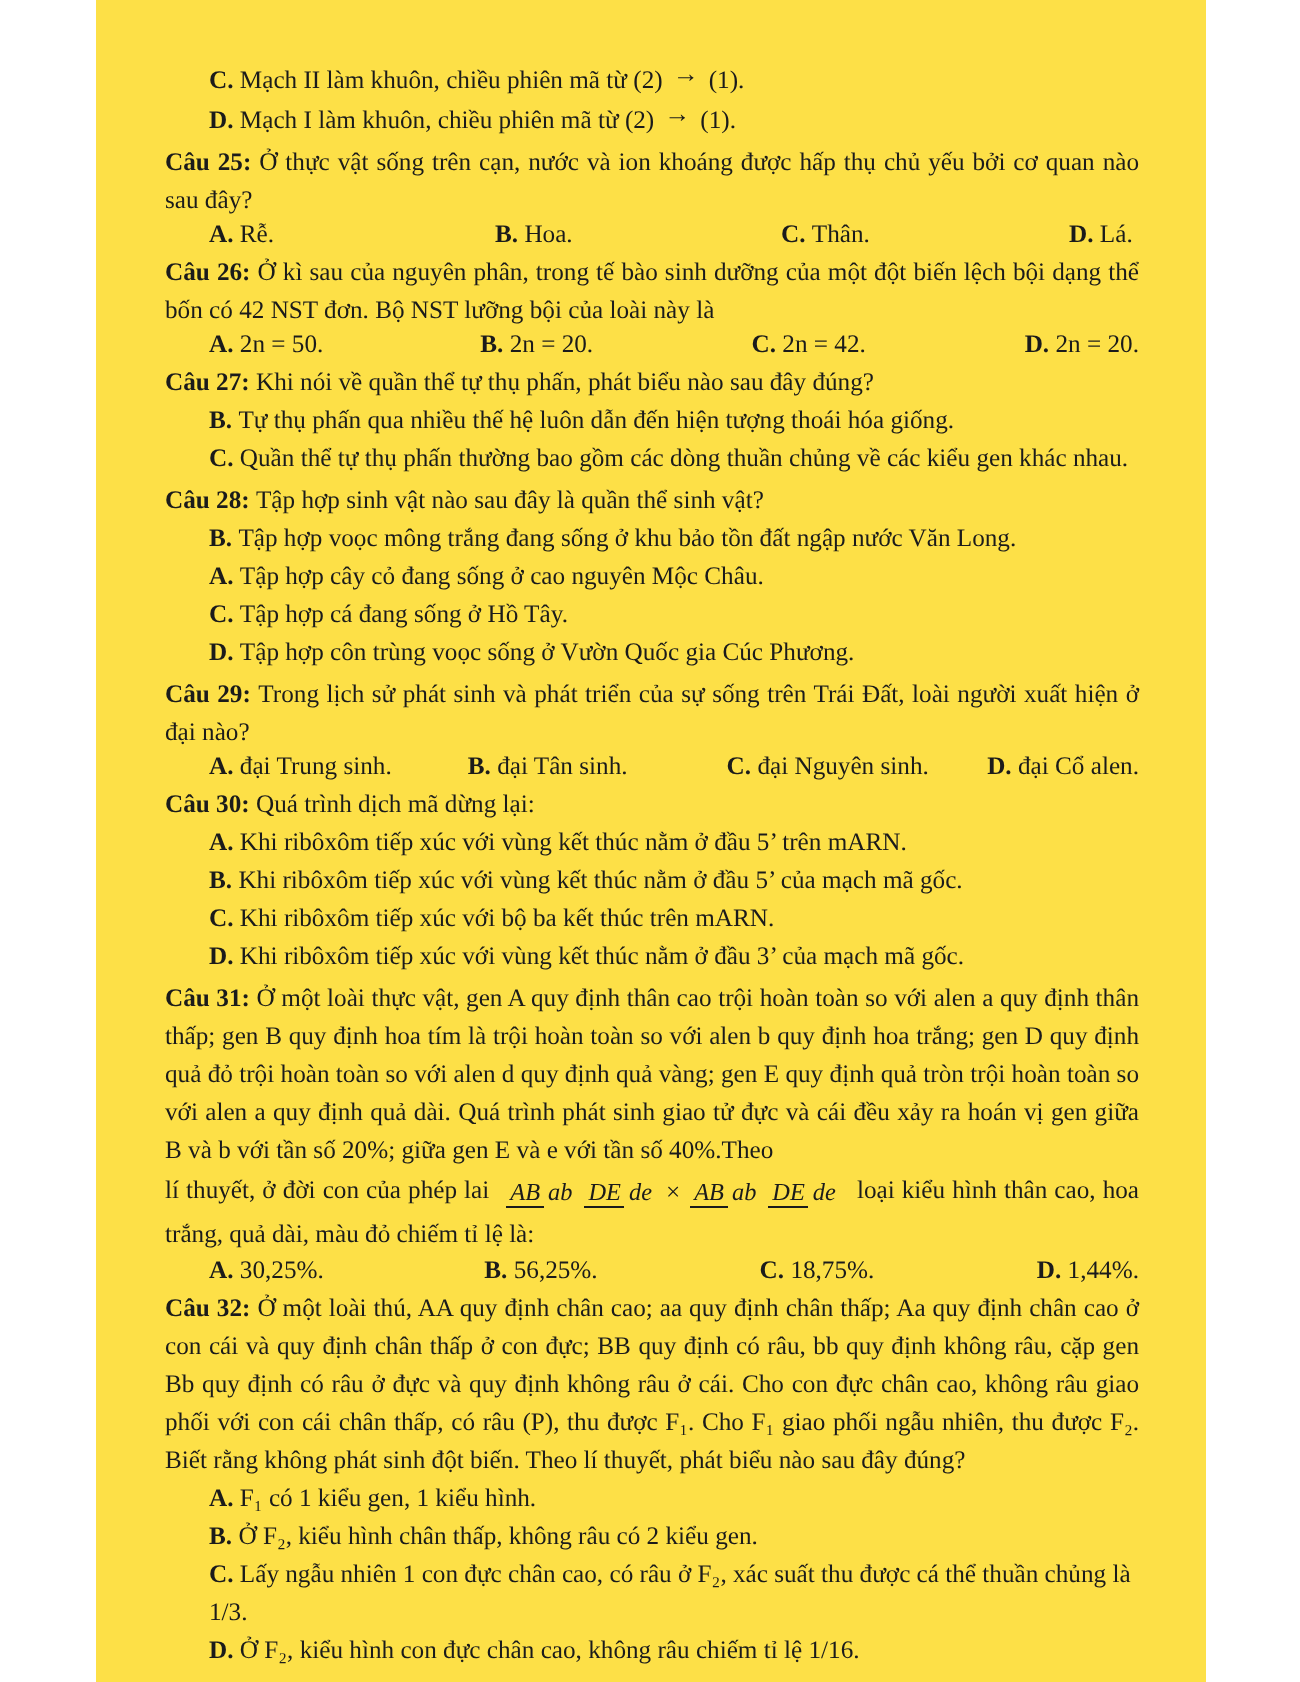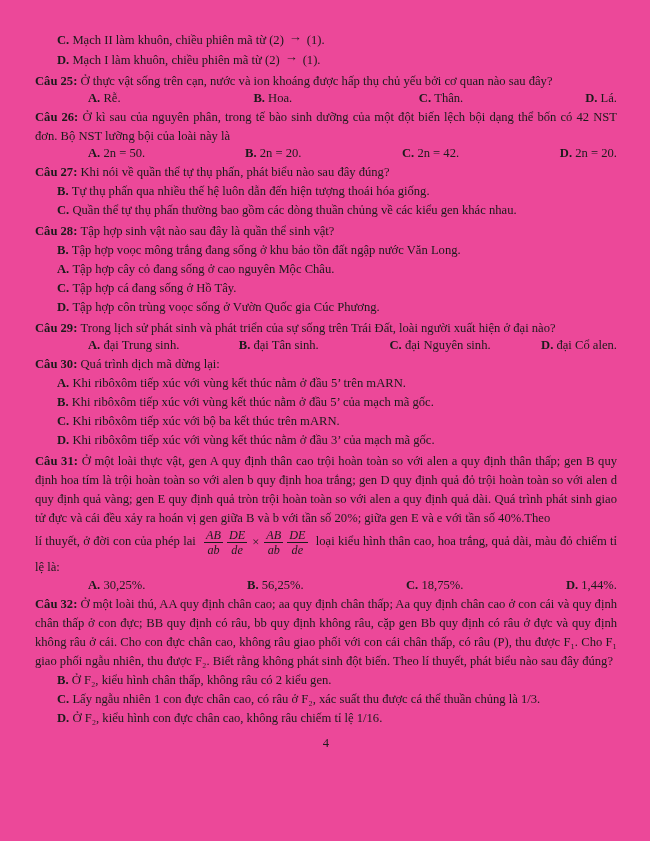--- a/index.html
+++ b/index.html
@@ -1,42 +1,42 @@
 <!DOCTYPE html>
 <html><head>
 <meta charset="utf-8">
 <style>
   * { box-sizing: border-box; }
   html, body { margin: 0; padding: 0; background: #ffffff; }
   .page {
     position: relative;
-    width: 650px;
+    width: 555px;
     height: 841px;
     margin: 0 auto;
-    background: #ec4899;
+    background: #fde047;
     color: #1b1b1b;
     font-family: "Liberation Serif", "DejaVu Serif", serif;
     font-size: 12.6px;
     padding: 30px 33px 0 35px;
     overflow: hidden;
   }
   p { margin: 0; line-height: 19px; text-align: justify; }
   b { font-weight: bold; }
   .question { margin-top: 2px; }
   .opt-line { padding-left: 22px; text-align: left; }
   .opt-row { display: flex; padding-left: 22px; }
-  .opt-row .opt-cell { text-align: left; white-space: nowrap; margin-left: 31px; }
+  .opt-row .opt-cell { text-align: left; white-space: nowrap; }
   .opt-row .opt-cell:nth-child(1) { width: 143px; }
   .opt-row .opt-cell:nth-child(2) { width: 143px; }
   .opt-row .opt-cell:nth-child(3) { width: 144px; }
   .opt-row .opt-cell:nth-child(4) { flex: 1; }
   .arrow { display: inline-block; transform: translateY(-3px); margin: 0 5px; font-size: 13px; }
   .expr { display: inline-flex; align-items: center; vertical-align: middle; margin: 0 3px; }
   .frac {
-    display: inline-flex; flex-direction: column; align-items: center;
+    display: inline-flex; flex-direction: row; align-items: center;
     font-style: italic; line-height: 1.15; font-size: 12.2px; margin: 0 2px;
     vertical-align: middle;
   }
   .fn { border-bottom: 1px solid #1b1b1b; padding: 0 2px; }
   .fd { padding: 0 2px; }
   .times { margin: 0 3px; font-style: normal; }
   .expr-line { line-height: 21px; }
   .page-num { text-align: center; margin-top: 6px; line-height: 19px; }
 </style>
 </head>
@@ -115,19 +115,20 @@
           </span> loại kiểu hình thân cao, hoa trắng, quả dài, màu đỏ chiếm tỉ lệ là:</p>
         <div class="opt-row">
           <div class="opt-cell"><b>A. </b><span>30,25%.</span></div>
           <div class="opt-cell"><b>B. </b><span>56,25%.</span></div>
           <div class="opt-cell"><b>C. </b><span>18,75%.</span></div>
           <div class="opt-cell"><b>D. </b><span>1,44%.</span></div>
         </div>
       </div>
       <div class="question">
         <p class="stem"><b>Câu 32: </b>Ở một loài thú, AA quy định chân cao; aa quy định chân thấp; Aa quy định chân cao ở con cái và quy định chân thấp ở con đực; BB quy định có râu, bb quy định không râu, cặp gen Bb quy định có râu ở đực và quy định không râu ở cái. Cho con đực chân cao, không râu giao phối với con cái chân thấp, có râu (P), thu được F₁. Cho F₁ giao phối ngẫu nhiên, thu được F₂. Biết rằng không phát sinh đột biến. Theo lí thuyết, phát biểu nào sau đây đúng?</p>
+        <p class="opt-line"><b>A. </b><span>F₁ có 1 kiểu gen, 1 kiểu hình.</span></p>
         <p class="opt-line"><b>B. </b><span>Ở F₂, kiểu hình chân thấp, không râu có 2 kiểu gen.</span></p>
         <p class="opt-line"><b>C. </b><span>Lấy ngẫu nhiên 1 con đực chân cao, có râu ở F₂, xác suất thu được cá thể thuần chủng là 1/3.</span></p>
         <p class="opt-line"><b>D. </b><span>Ở F₂, kiểu hình con đực chân cao, không râu chiếm tỉ lệ 1/16.</span></p>
       </div>
     </div>
   <div class="page-num">4</div>
 </div>
 
 </body></html>

